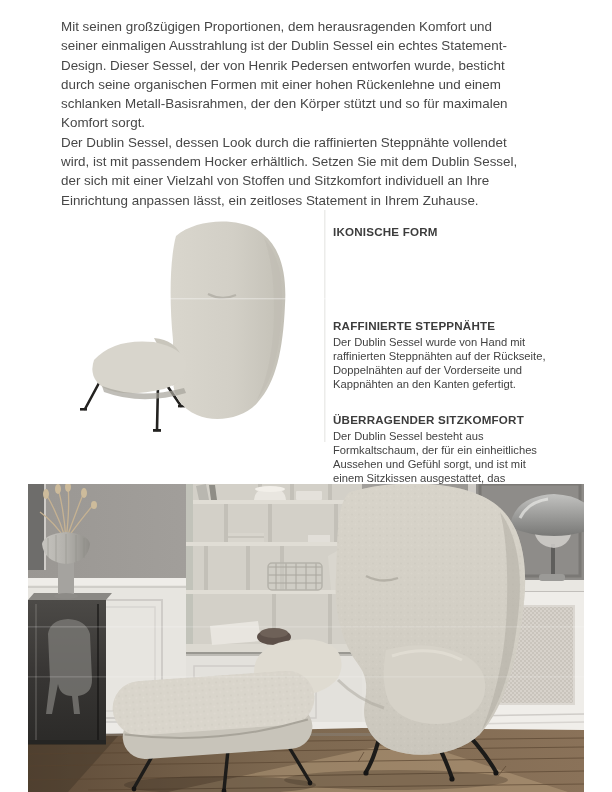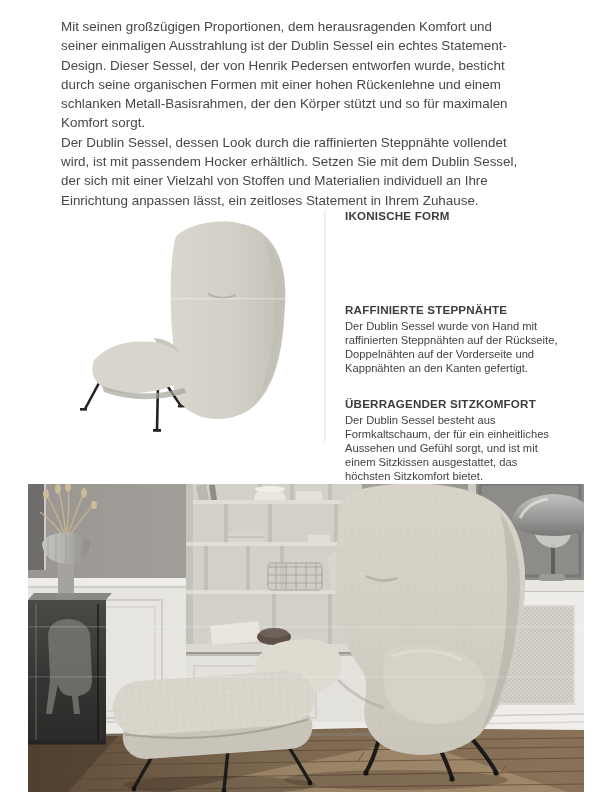--- a/index.html
+++ b/index.html
@@ -4,21 +4,21 @@
 <style>
   html,body{margin:0;padding:0;background:#ffffff;}
   .page{position:relative;width:612px;height:792px;background:#ffffff;overflow:hidden;
         font-family:"Liberation Sans",sans-serif;}
   
   .intro{position:absolute;left:61px;top:17px;width:545px;color:#474747;
          font-size:13.4px;line-height:19.3px;}
   .intro p{margin:0;white-space:pre-line;}
   
   .features{position:absolute;left:333px;top:0;width:240px;height:100%;color:#424242;}
-  .feature{position:absolute;left:12px;width:240px;}
+  .feature{position:absolute;left:0;width:240px;margin-top:16px;}
   .feature h3{margin:0 0 3px 0;font-size:11.6px;font-weight:bold;letter-spacing:.2px;color:#3c3c3c;}
   .feature p{margin:0;font-size:11.2px;line-height:14px;white-space:pre-line;}
   #feature-0{top:209px}
   #feature-1{top:303px}
   #feature-2{top:397px}
   
   .product-figure{position:absolute;left:58px;top:210px;width:272px;height:232px;}
   .lifestyle-figure{position:absolute;left:28px;top:484px;width:556px;height:308px;}
   svg{display:block;}
 </style>
@@ -29,21 +29,21 @@
 
   <div class="intro">
     <p>Mit seinen großzügigen Proportionen, dem herausragenden Komfort und
 seiner einmaligen Ausstrahlung ist der Dublin Sessel ein echtes Statement-
 Design. Dieser Sessel, der von Henrik Pedersen entworfen wurde, besticht
 durch seine organischen Formen mit einer hohen Rückenlehne und einem
 schlanken Metall-Basisrahmen, der den Körper stützt und so für maximalen
 Komfort sorgt.</p>
     <p>Der Dublin Sessel, dessen Look durch die raffinierten Steppnähte vollendet
 wird, ist mit passendem Hocker erhältlich. Setzen Sie mit dem Dublin Sessel,
-der sich mit einer Vielzahl von Stoffen und Materialien individuell an Ihre
+der sich mit einer Vielzahl von Stoffen und Sitzkomfort individuell an Ihre
 Einrichtung anpassen lässt, ein zeitloses Statement in Ihrem Zuhause.</p>
   </div>
 
   <div class="product-figure">
     <svg width="272" height="232" viewBox="0 0 272 232">
       <defs>
         <linearGradient id="pBack" x1="0" y1="0" x2="1" y2="0">
           <stop offset="0" stop-color="#d9d6cd"></stop>
           <stop offset="0.55" stop-color="#d2cfc6"></stop>
           <stop offset="1" stop-color="#c3c0b6"></stop>

